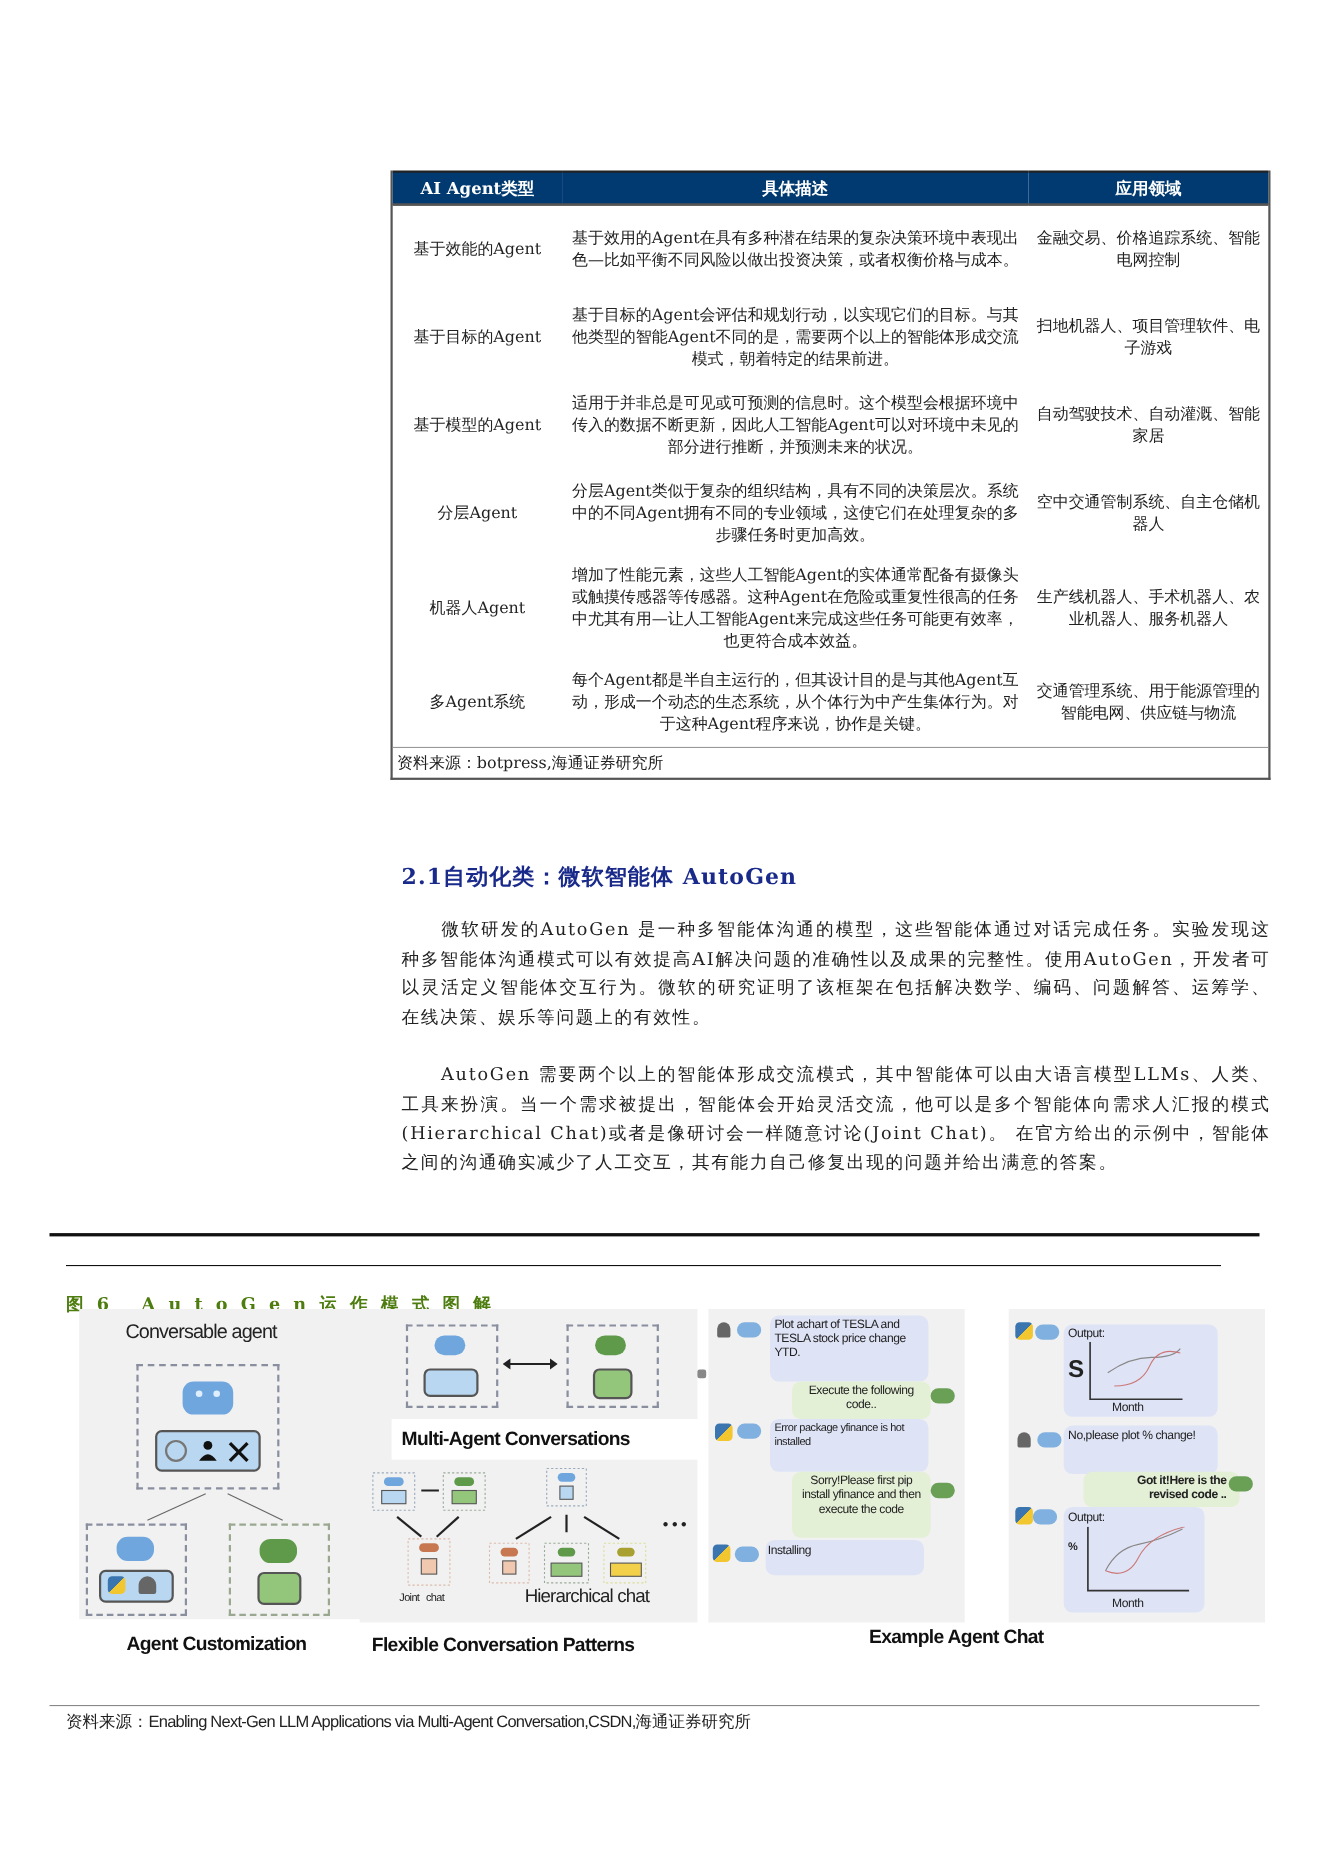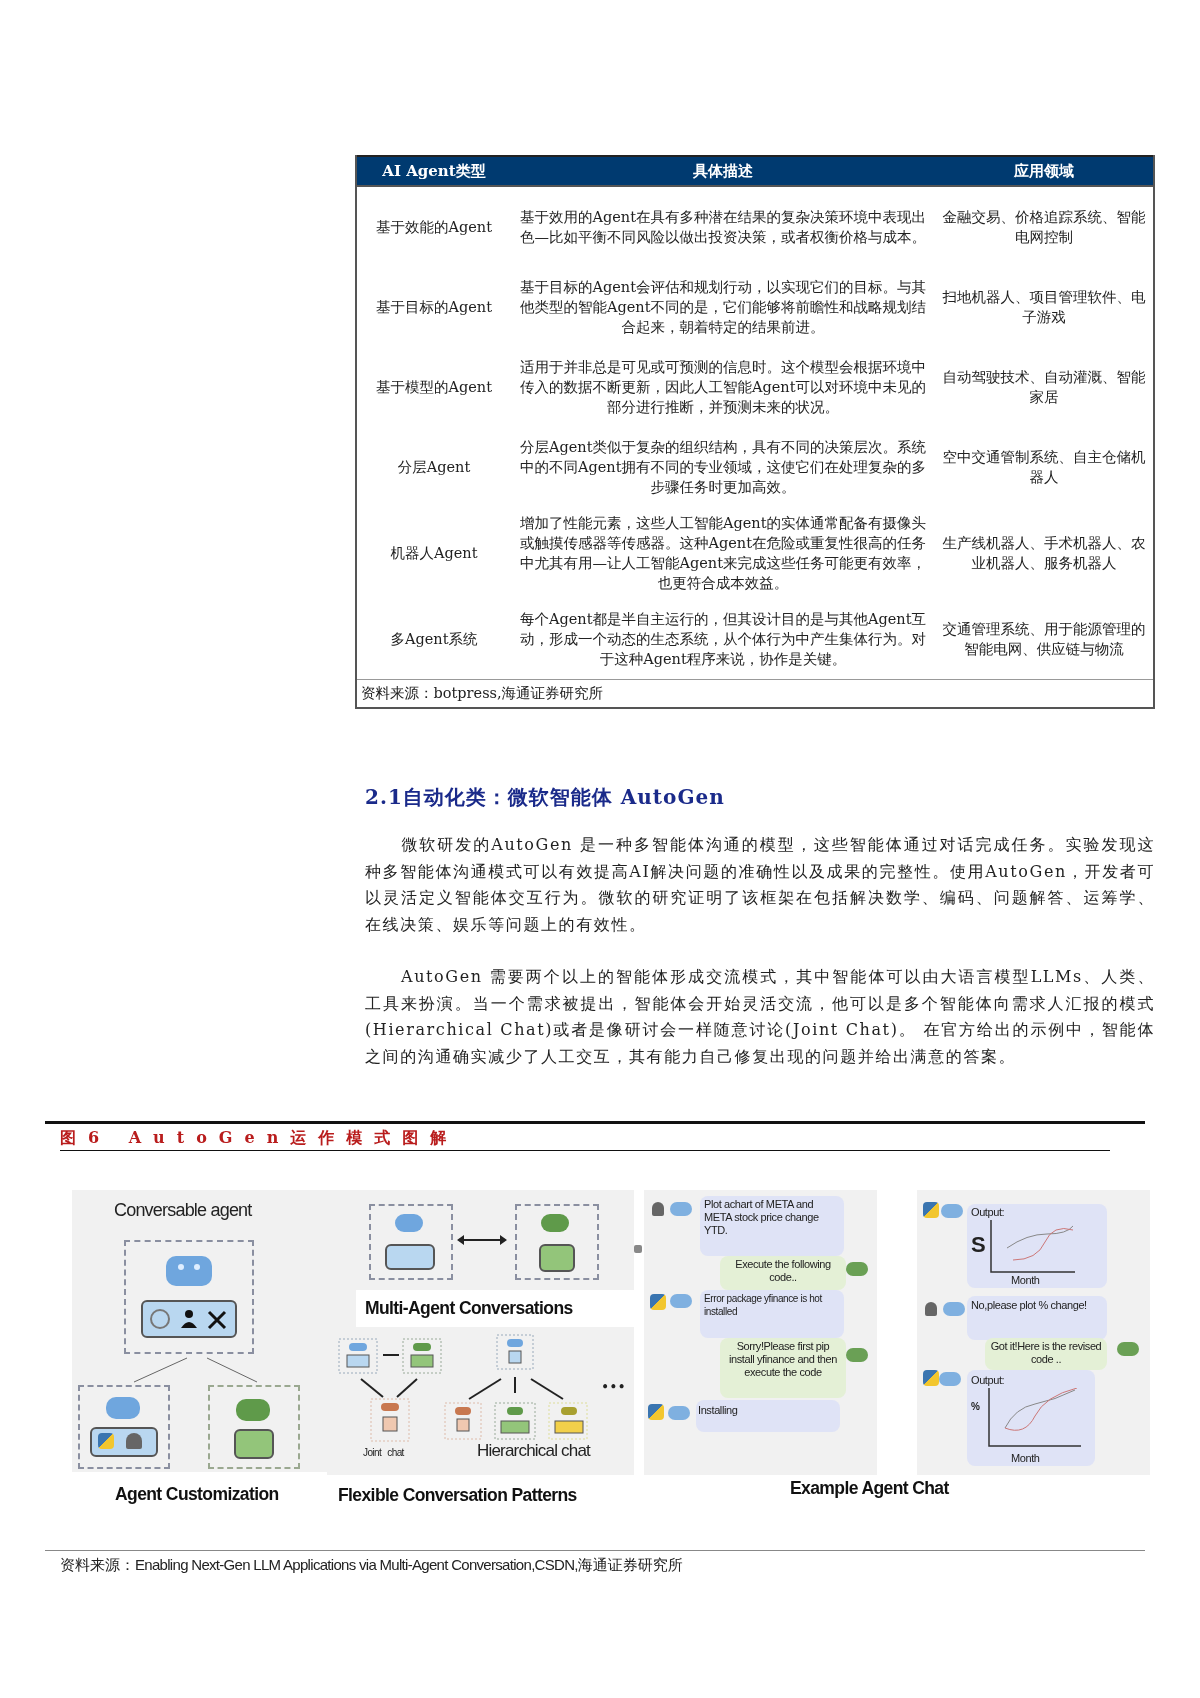--- a/index.html
+++ b/index.html
@@ -20,21 +20,21 @@
   
   #sec-heading { left:365px; top:784px; font-size:20px; font-weight:bold; color:#1a2a8a; letter-spacing:1px; }
 
   .para { left:365px; width:790px; font-size:16px; line-height:26.5px; letter-spacing:1.6px; text-align:justify; color:#222; }
   #para1 { top:832px; }
   #para2 { top:964px; }
   .para .indent { display:inline-block; width:36px; }
 
   
   #fig-topline { left:45px; top:1121px; width:1100px; height:3px; background:#111; }
-  #fig-title { left:60px; top:1128px; font-size:16px; font-weight:bold; letter-spacing:12px; color:#b91c1c; }
+  #fig-title { left:60px; top:1176px; font-size:16px; font-weight:bold; letter-spacing:12px; color:#4d7c0f; }
   #fig-title-line { left:60px; top:1150px; width:1050px; height:1px; background:#111; }
 
   .panel { background:#f1f1f1; }
   #p-agent { left:72px; top:1190px; width:284px; height:282px; }
   #p-multi { left:327px; top:1190px; width:307px; height:100px; }
   #p-flex  { left:327px; top:1327px; width:307px; height:148px; }
   #p-chat1 { left:644px; top:1190px; width:233px; height:285px; }
   #p-chat2 { left:893px; top:1190px; width:233px; height:285px;margin-left:24px; }
 
   .sans { font-family:"Liberation Sans", sans-serif; }
@@ -74,21 +74,21 @@
       </tr>
     </thead>
     <tbody>
       <tr class="r">
         <td class="c1">基于效能的Agent</td>
         <td class="c2">基于效用的Agent在具有多种潜在结果的复杂决策环境中表现出色—比如平衡不同风险以做出投资决策，或者权衡价格与成本。</td>
         <td>金融交易、价格追踪系统、智能电网控制</td>
       </tr>
       <tr class="r">
         <td class="c1">基于目标的Agent</td>
-        <td class="c2">基于目标的Agent会评估和规划行动，以实现它们的目标。与其他类型的智能Agent不同的是，它们能够将前瞻性和战略规划结合起来，朝着特定的结果前进。</td>
+        <td class="c2">基于目标的Agent会评估和规划行动，以实现它们的目标。与其他类型的智能Agent不同的是，需要两个以上的智能体形成交流模式，朝着特定的结果前进。</td>
         <td>扫地机器人、项目管理软件、电子游戏</td>
       </tr>
       <tr class="r">
         <td class="c1">基于模型的Agent</td>
         <td class="c2">适用于并非总是可见或可预测的信息时。这个模型会根据环境中传入的数据不断更新，因此人工智能Agent可以对环境中未见的部分进行推断，并预测未来的状况。</td>
         <td>自动驾驶技术、自动灌溉、智能家居</td>
       </tr>
       <tr class="r">
         <td class="c1">分层Agent</td>
         <td class="c2">分层Agent类似于复杂的组织结构，具有不同的决策层次。系统中的不同Agent拥有不同的专业领域，这使它们在处理复杂的多步骤任务时更加高效。</td>
@@ -200,21 +200,21 @@
   <div class="abs" style="left:274px;top:52px;font-size:14px;color:#222;">•••</div>
   <div class="abs sans" style="left:36px;top:120px;font-size:10px;letter-spacing:-0.6px;word-spacing:4px;">Joint   chat</div>
   <div class="abs sans" style="left:150px;top:114px;font-size:17px;letter-spacing:-0.8px;">Hierarchical chat</div>
 </div>
 <div class="abs cap" style="left:338px;top:1485px;">Flexible Conversation Patterns</div>
 
 <div id="p-chat1" class="abs panel">
   <span class="av-user abs" style="left:8px;top:12px;width:12px;height:14px;background:#666;border-radius:6px 6px 2px 2px;"></span>
   <span class="av av-b" style="left:26px;top:12px;"></span>
   <div class="bubble bub-b" style="left:56px;top:6px;width:136px;height:56px;padding:2px 4px;">
-    <span>Plot achart of META and META stock price change YTD.</span>
+    <span>Plot achart of TESLA and TESLA stock price change YTD.</span>
   </div>
   <div class="bubble bub-g" style="left:76px;top:66px;width:118px;height:30px;padding:2px 4px;">Execute the following code..</div>
   <span class="av av-g" style="left:202px;top:72px;"></span>
   <span class="av-py" style="left:6px;top:104px;"></span>
   <span class="av av-b" style="left:26px;top:104px;"></span>
   <div class="bubble bub-b" style="left:56px;top:100px;width:136px;height:44px;padding:2px 4px;font-size:10px;">Error package yfinance is hot installed</div>
   <div class="bubble bub-g" style="left:76px;top:148px;width:118px;height:56px;padding:2px 4px;">Sorry!Please first pip install yfinance and then execute the code</div>
   <span class="av av-g" style="left:202px;top:158px;"></span>
   <span class="av-py" style="left:4px;top:214px;"></span>
   <span class="av av-b" style="left:24px;top:216px;"></span>
@@ -231,21 +231,21 @@
     <svg class="abs" style="left:20px;top:16px;" width="90" height="56">
       <path d="M4 0 V52 H88" stroke="#333" stroke-width="1.5" fill="none"></path>
       <path d="M20 28 Q40 14 60 14 T86 6" stroke="#888" fill="none"></path>
       <path d="M26 40 Q50 40 58 22 T86 10" stroke="#c77" fill="none"></path>
     </svg>
     <span class="abs" style="left:44px;top:70px;">Month</span>
   </div>
   <span class="av-user abs" style="left:8px;top:112px;width:12px;height:14px;background:#666;border-radius:6px 6px 2px 2px;"></span>
   <span class="av av-b" style="left:26px;top:112px;"></span>
   <div class="bubble bub-b" style="left:50px;top:106px;width:132px;height:38px;padding:3px 4px;">No,please plot % change!</div>
-  <div class="bubble bub-g" style="left:68px;top:148px;width:118px;height:28px;padding:2px 2px;text-align:center;">Got it!Here is the revised code ..</div>
+  <div class="bubble bub-g" style="left:68px;top:148px;width:118px;height:28px;padding:2px 12px;text-align:right;font-weight:bold;">Got it!Here is the revised code ..</div>
   <span class="av av-g" style="left:200px;top:152px;"></span>
   <span class="av-py" style="left:6px;top:180px;"></span>
   <span class="av av-b" style="left:22px;top:182px;"></span>
   <div class="bubble bub-b" style="left:50px;top:180px;width:128px;height:96px;">
     <span class="abs" style="left:4px;top:4px;">Output:</span>
     <span class="abs" style="left:4px;top:30px;font-weight:bold;font-size:10px;">%</span>
     <svg class="abs" style="left:18px;top:18px;" width="100" height="62">
       <path d="M4 0 V58 H96" stroke="#333" stroke-width="1.5" fill="none"></path>
       <path d="M20 40 Q30 20 50 16 T90 2" stroke="#888" fill="none"></path>
       <path d="M20 40 Q40 48 50 28 T92 0" stroke="#c77" fill="none"></path>

